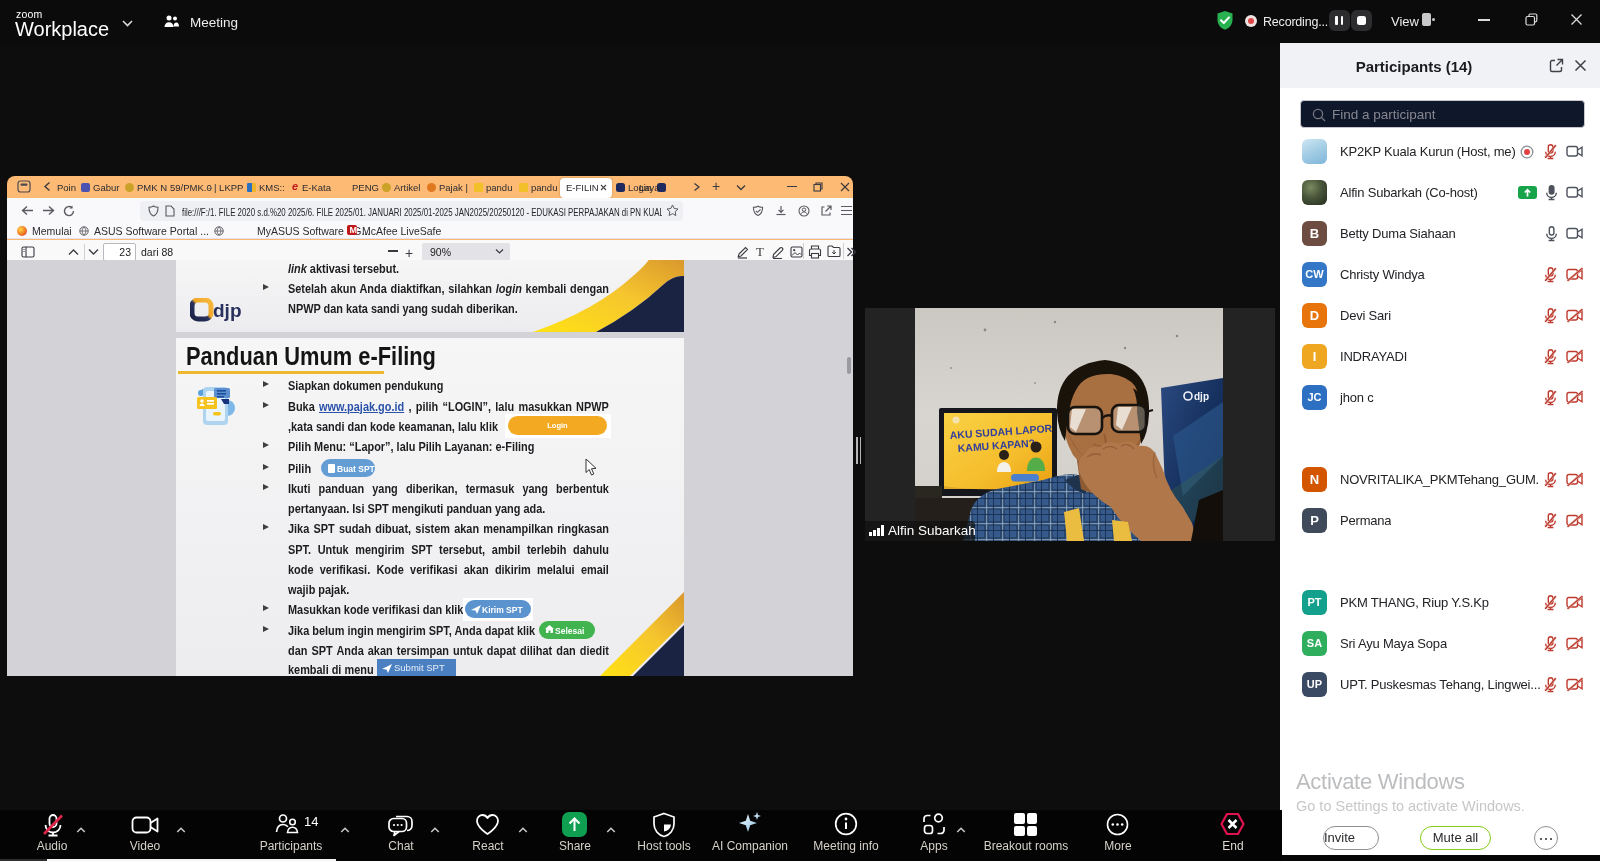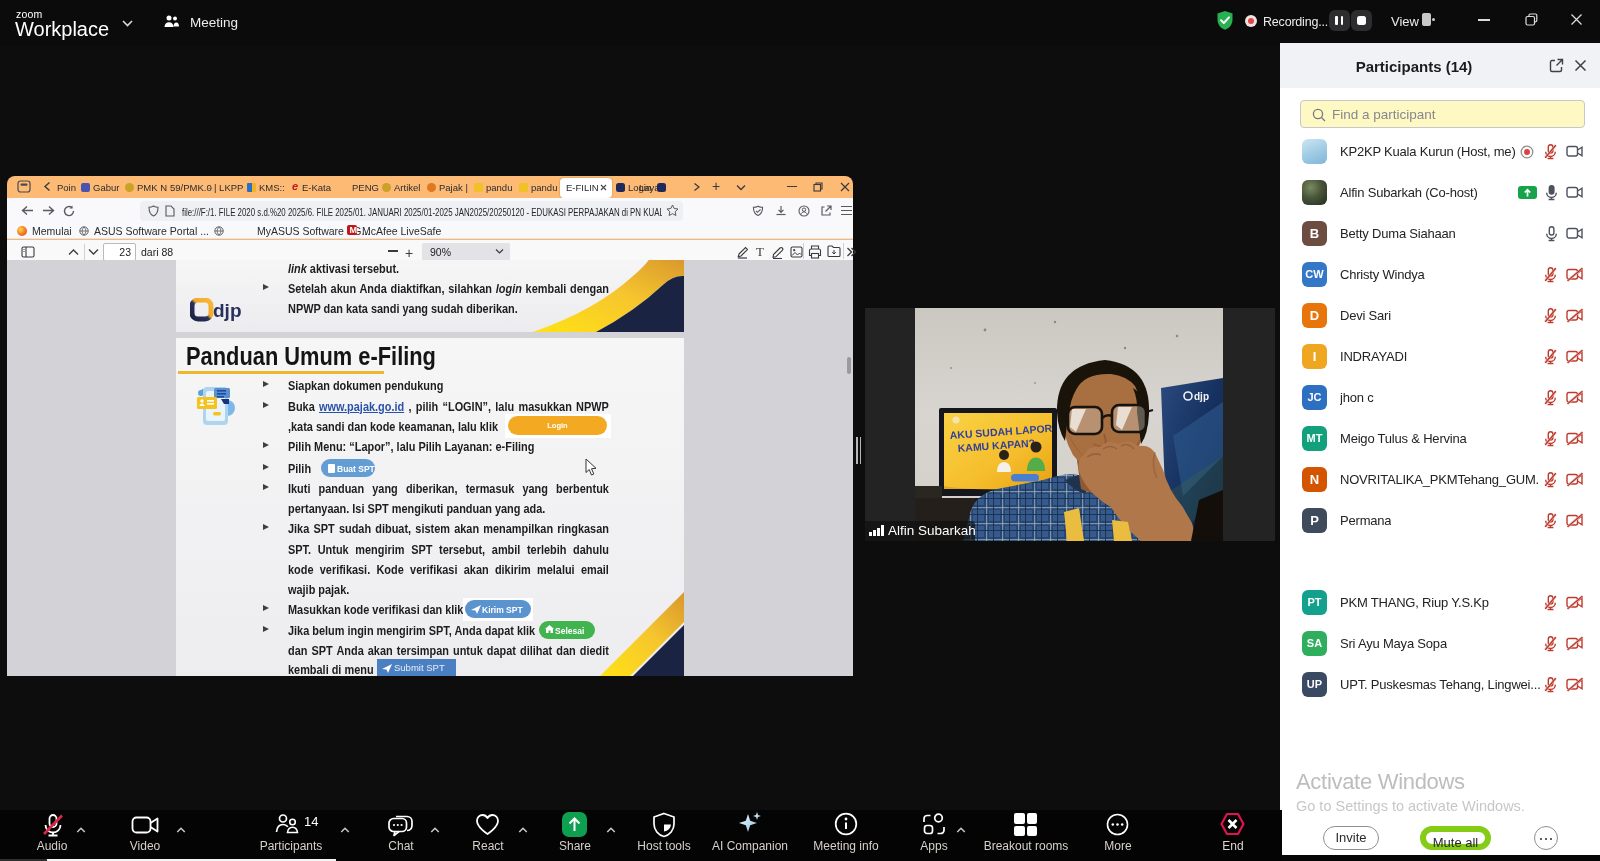--- a/index.html
+++ b/index.html
@@ -471,21 +471,21 @@
     <div class="abs" style="left:0;top:0;width:320px;height:45px;background:#f1f2f5;">
       <div class="abs" style="left:0;top:15px;width:268px;text-align:center;font-size:15px;font-weight:bold;color:#1c1c20;">Participants (14)</div>
       <svg class="abs" style="left:269px;top:15px;" width="15" height="15" viewBox="0 0 15 15">
           <path d="M6 2.5H3c-.8 0-1.5.7-1.5 1.5v8c0 .8.7 1.5 1.5 1.5h8c.8 0 1.5-.7 1.5-1.5V9" stroke="#3f3f45" stroke-width="1.4" fill="none"></path>
           <path d="M8.5 1.5h5v5M13.5 1.5L7.5 7.5" stroke="#3f3f45" stroke-width="1.4" fill="none"></path>
         </svg>
       <svg class="abs" style="left:294px;top:16px;" width="13" height="13" viewBox="0 0 13 13">
           <path d="M1.5 1.5l10 10M11.5 1.5l-10 10" stroke="#3f3f45" stroke-width="1.5"></path>
         </svg>
     </div>
-    <div class="abs" style="left:20px;top:57px;width:285px;height:28px;border:1px solid #c6c6cc;border-radius:4px;background:#fef9c3;">
+    <div class="abs" style="left:20px;top:57px;width:285px;height:28px;border:1px solid #c6c6cc;border-radius:4px;background:#0f172a;">
       <svg class="abs" style="left:11px;top:7px;" width="14" height="14" viewBox="0 0 14 14">
           <circle cx="6" cy="6" r="4.6" stroke="#77777e" stroke-width="1.3" fill="none"></circle>
           <path d="M9.5 9.5L13 13" stroke="#77777e" stroke-width="1.3"></path>
         </svg>
       <div class="abs" style="left:31px;top:6px;font-size:13.5px;color:#87878f;">Find a participant</div>
     </div>
     <div class="prow" style="top:88px;">
     <div class="pav" style="background:linear-gradient(155deg,#cfe6f2 0%,#a6cfe6 45%,#7fb5d8 100%);"></div>
     <div class="pnm">KP2KP Kuala Kurun (Host, me)</div>
     <svg class="abs" style="left:240px;top:14px;" width="14" height="14" viewBox="0 0 14 14">
@@ -595,126 +595,109 @@
           <path d="M3.2 14.8L13.8 2.2" stroke="#e8a9a0" stroke-width="2.4"></path>
           <path d="M3.2 14.8L13.8 2.2" stroke="#b03025" stroke-width="1.1"></path>
         </svg>
     <svg class="abs" style="left:286px;top:13px;" width="18" height="15" viewBox="0 0 18 15">
           <rect x="1" y="2.5" width="10.5" height="9.5" rx="2" stroke="#bf3a2e" stroke-width="1.4" fill="none"></rect>
           <path d="M11.5 6l4.5-2.8v8.6L11.5 9" stroke="#bf3a2e" stroke-width="1.4" fill="none"></path>
           <path d="M1.5 13.8L16.5 1.2" stroke="#e8a9a0" stroke-width="2.4"></path>
           <path d="M1.5 13.8L16.5 1.2" stroke="#b03025" stroke-width="1.1"></path>
         </svg>
     </div>
-    <div class="prow" style="top:375px;">
-    <div class="pav" style="background:#13a07c;font-size:11px;line-height:25px;">MT</div>
-    <div class="pnm">Meigo Tulus &amp; Hervina</div>
+    <div class="prow" style="top:416px;">
+    <div class="pav" style="background:#d45500;font-size:13px;line-height:25px;">N</div>
+    <div class="pnm">NOVRITALIKA_PKMTehang_GUM...</div>
     <svg class="abs" style="left:262px;top:12px;" width="17" height="17" viewBox="0 0 17 17">
           <rect x="6.3" y="1.8" width="4.6" height="8.2" rx="2.3" stroke="#bf3a2e" stroke-width="1.4" fill="none"></rect>
           <path d="M3.7 8.7a4.8 4.8 0 0 0 9.6 0" stroke="#bf3a2e" stroke-width="1.4" fill="none"></path>
           <path d="M8.5 13.5v1.8M5.6 15.5h5.8" stroke="#bf3a2e" stroke-width="1.4"></path>
           <path d="M3.2 14.8L13.8 2.2" stroke="#e8a9a0" stroke-width="2.4"></path>
           <path d="M3.2 14.8L13.8 2.2" stroke="#b03025" stroke-width="1.1"></path>
         </svg>
     <svg class="abs" style="left:286px;top:13px;" width="18" height="15" viewBox="0 0 18 15">
           <rect x="1" y="2.5" width="10.5" height="9.5" rx="2" stroke="#bf3a2e" stroke-width="1.4" fill="none"></rect>
           <path d="M11.5 6l4.5-2.8v8.6L11.5 9" stroke="#bf3a2e" stroke-width="1.4" fill="none"></path>
           <path d="M1.5 13.8L16.5 1.2" stroke="#e8a9a0" stroke-width="2.4"></path>
           <path d="M1.5 13.8L16.5 1.2" stroke="#b03025" stroke-width="1.1"></path>
         </svg>
     </div>
-    <div class="prow" style="top:416px;">
-    <div class="pav" style="background:#d45500;font-size:13px;line-height:25px;">N</div>
-    <div class="pnm">NOVRITALIKA_PKMTehang_GUM...</div>
+    <div class="prow" style="top:457px;">
+    <div class="pav" style="background:#3f4a5a;font-size:13px;line-height:25px;">P</div>
+    <div class="pnm">Permana</div>
     <svg class="abs" style="left:262px;top:12px;" width="17" height="17" viewBox="0 0 17 17">
           <rect x="6.3" y="1.8" width="4.6" height="8.2" rx="2.3" stroke="#bf3a2e" stroke-width="1.4" fill="none"></rect>
           <path d="M3.7 8.7a4.8 4.8 0 0 0 9.6 0" stroke="#bf3a2e" stroke-width="1.4" fill="none"></path>
           <path d="M8.5 13.5v1.8M5.6 15.5h5.8" stroke="#bf3a2e" stroke-width="1.4"></path>
           <path d="M3.2 14.8L13.8 2.2" stroke="#e8a9a0" stroke-width="2.4"></path>
           <path d="M3.2 14.8L13.8 2.2" stroke="#b03025" stroke-width="1.1"></path>
         </svg>
     <svg class="abs" style="left:286px;top:13px;" width="18" height="15" viewBox="0 0 18 15">
           <rect x="1" y="2.5" width="10.5" height="9.5" rx="2" stroke="#bf3a2e" stroke-width="1.4" fill="none"></rect>
           <path d="M11.5 6l4.5-2.8v8.6L11.5 9" stroke="#bf3a2e" stroke-width="1.4" fill="none"></path>
           <path d="M1.5 13.8L16.5 1.2" stroke="#e8a9a0" stroke-width="2.4"></path>
           <path d="M1.5 13.8L16.5 1.2" stroke="#b03025" stroke-width="1.1"></path>
         </svg>
     </div>
-    <div class="prow" style="top:457px;">
-    <div class="pav" style="background:#3f4a5a;font-size:13px;line-height:25px;">P</div>
-    <div class="pnm">Permana</div>
+    <div class="prow" style="top:539px;">
+    <div class="pav" style="background:#13a08c;font-size:11px;line-height:25px;">PT</div>
+    <div class="pnm">PKM THANG, Riup Y.S.Kp</div>
     <svg class="abs" style="left:262px;top:12px;" width="17" height="17" viewBox="0 0 17 17">
           <rect x="6.3" y="1.8" width="4.6" height="8.2" rx="2.3" stroke="#bf3a2e" stroke-width="1.4" fill="none"></rect>
           <path d="M3.7 8.7a4.8 4.8 0 0 0 9.6 0" stroke="#bf3a2e" stroke-width="1.4" fill="none"></path>
           <path d="M8.5 13.5v1.8M5.6 15.5h5.8" stroke="#bf3a2e" stroke-width="1.4"></path>
           <path d="M3.2 14.8L13.8 2.2" stroke="#e8a9a0" stroke-width="2.4"></path>
           <path d="M3.2 14.8L13.8 2.2" stroke="#b03025" stroke-width="1.1"></path>
         </svg>
     <svg class="abs" style="left:286px;top:13px;" width="18" height="15" viewBox="0 0 18 15">
           <rect x="1" y="2.5" width="10.5" height="9.5" rx="2" stroke="#bf3a2e" stroke-width="1.4" fill="none"></rect>
           <path d="M11.5 6l4.5-2.8v8.6L11.5 9" stroke="#bf3a2e" stroke-width="1.4" fill="none"></path>
           <path d="M1.5 13.8L16.5 1.2" stroke="#e8a9a0" stroke-width="2.4"></path>
           <path d="M1.5 13.8L16.5 1.2" stroke="#b03025" stroke-width="1.1"></path>
         </svg>
     </div>
-    <div class="prow" style="top:539px;">
-    <div class="pav" style="background:#13a08c;font-size:11px;line-height:25px;">PT</div>
-    <div class="pnm">PKM THANG, Riup Y.S.Kp</div>
+    <div class="prow" style="top:580px;">
+    <div class="pav" style="background:#2fae5e;font-size:11px;line-height:25px;">SA</div>
+    <div class="pnm">Sri Ayu Maya Sopa</div>
     <svg class="abs" style="left:262px;top:12px;" width="17" height="17" viewBox="0 0 17 17">
           <rect x="6.3" y="1.8" width="4.6" height="8.2" rx="2.3" stroke="#bf3a2e" stroke-width="1.4" fill="none"></rect>
           <path d="M3.7 8.7a4.8 4.8 0 0 0 9.6 0" stroke="#bf3a2e" stroke-width="1.4" fill="none"></path>
           <path d="M8.5 13.5v1.8M5.6 15.5h5.8" stroke="#bf3a2e" stroke-width="1.4"></path>
           <path d="M3.2 14.8L13.8 2.2" stroke="#e8a9a0" stroke-width="2.4"></path>
           <path d="M3.2 14.8L13.8 2.2" stroke="#b03025" stroke-width="1.1"></path>
         </svg>
     <svg class="abs" style="left:286px;top:13px;" width="18" height="15" viewBox="0 0 18 15">
           <rect x="1" y="2.5" width="10.5" height="9.5" rx="2" stroke="#bf3a2e" stroke-width="1.4" fill="none"></rect>
           <path d="M11.5 6l4.5-2.8v8.6L11.5 9" stroke="#bf3a2e" stroke-width="1.4" fill="none"></path>
           <path d="M1.5 13.8L16.5 1.2" stroke="#e8a9a0" stroke-width="2.4"></path>
           <path d="M1.5 13.8L16.5 1.2" stroke="#b03025" stroke-width="1.1"></path>
         </svg>
     </div>
-    <div class="prow" style="top:580px;">
-    <div class="pav" style="background:#2fae5e;font-size:11px;line-height:25px;">SA</div>
-    <div class="pnm">Sri Ayu Maya Sopa</div>
+    <div class="prow" style="top:621px;">
+    <div class="pav" style="background:#3a4a63;font-size:11px;line-height:25px;">UP</div>
+    <div class="pnm">UPT. Puskesmas Tehang, Lingwei...</div>
     <svg class="abs" style="left:262px;top:12px;" width="17" height="17" viewBox="0 0 17 17">
           <rect x="6.3" y="1.8" width="4.6" height="8.2" rx="2.3" stroke="#bf3a2e" stroke-width="1.4" fill="none"></rect>
           <path d="M3.7 8.7a4.8 4.8 0 0 0 9.6 0" stroke="#bf3a2e" stroke-width="1.4" fill="none"></path>
           <path d="M8.5 13.5v1.8M5.6 15.5h5.8" stroke="#bf3a2e" stroke-width="1.4"></path>
           <path d="M3.2 14.8L13.8 2.2" stroke="#e8a9a0" stroke-width="2.4"></path>
           <path d="M3.2 14.8L13.8 2.2" stroke="#b03025" stroke-width="1.1"></path>
         </svg>
     <svg class="abs" style="left:286px;top:13px;" width="18" height="15" viewBox="0 0 18 15">
           <rect x="1" y="2.5" width="10.5" height="9.5" rx="2" stroke="#bf3a2e" stroke-width="1.4" fill="none"></rect>
           <path d="M11.5 6l4.5-2.8v8.6L11.5 9" stroke="#bf3a2e" stroke-width="1.4" fill="none"></path>
           <path d="M1.5 13.8L16.5 1.2" stroke="#e8a9a0" stroke-width="2.4"></path>
           <path d="M1.5 13.8L16.5 1.2" stroke="#b03025" stroke-width="1.1"></path>
         </svg>
     </div>
-    <div class="prow" style="top:621px;">
-    <div class="pav" style="background:#3a4a63;font-size:11px;line-height:25px;">UP</div>
-    <div class="pnm">UPT. Puskesmas Tehang, Lingwei...</div>
-    <svg class="abs" style="left:262px;top:12px;" width="17" height="17" viewBox="0 0 17 17">
-          <rect x="6.3" y="1.8" width="4.6" height="8.2" rx="2.3" stroke="#bf3a2e" stroke-width="1.4" fill="none"></rect>
-          <path d="M3.7 8.7a4.8 4.8 0 0 0 9.6 0" stroke="#bf3a2e" stroke-width="1.4" fill="none"></path>
-          <path d="M8.5 13.5v1.8M5.6 15.5h5.8" stroke="#bf3a2e" stroke-width="1.4"></path>
-          <path d="M3.2 14.8L13.8 2.2" stroke="#e8a9a0" stroke-width="2.4"></path>
-          <path d="M3.2 14.8L13.8 2.2" stroke="#b03025" stroke-width="1.1"></path>
-        </svg>
-    <svg class="abs" style="left:286px;top:13px;" width="18" height="15" viewBox="0 0 18 15">
-          <rect x="1" y="2.5" width="10.5" height="9.5" rx="2" stroke="#bf3a2e" stroke-width="1.4" fill="none"></rect>
-          <path d="M11.5 6l4.5-2.8v8.6L11.5 9" stroke="#bf3a2e" stroke-width="1.4" fill="none"></path>
-          <path d="M1.5 13.8L16.5 1.2" stroke="#e8a9a0" stroke-width="2.4"></path>
-          <path d="M1.5 13.8L16.5 1.2" stroke="#b03025" stroke-width="1.1"></path>
-        </svg>
-    </div>
     <div class="abs" style="left:16px;top:726px;font-size:22px;letter-spacing:-.3px;color:#bcbdbf;">Activate Windows</div>
     <div class="abs" style="left:16px;top:755px;font-size:14.5px;color:#c6c7c9;">Go to Settings to activate Windows.</div>
-    <div class="abs" style="left:43px;top:783px;width:56px;height:24px;border:1px solid #8f8f94;border-radius:12px;font-size:13px;color:#2a2a2e;text-align:center;line-height:22px;">Invite</div>
-    <div class="abs" style="left:140px;top:783px;width:71px;height:24px;border:6px solid #84cc16;border-radius:12px;font-size:13px;color:#2a2a2e;text-align:center;line-height:22px;">Mute all</div>
+    <div class="abs" style="left:43px;top:783px;width:56px;height:24px;border:1px solid #8f8f94;border-radius:12px;font-size:13px;color:#2a2a2e;line-height:22px;">Invite</div>
+    <div class="abs" style="left:140px;top:783px;width:71px;height:24px;border:1px solid #84cc16;border-radius:12px;font-size:13px;color:#2a2a2e;text-align:center;line-height:22px;">Mute all</div>
     <div class="abs" style="left:254px;top:783px;width:24px;height:24px;border:1px solid #8f8f94;border-radius:50%;">
       <div class="abs" style="left:5px;top:11px;width:2px;height:2px;border-radius:50%;background:#2a2a2e;"></div>
       <div class="abs" style="left:10px;top:11px;width:2px;height:2px;border-radius:50%;background:#2a2a2e;"></div>
       <div class="abs" style="left:15px;top:11px;width:2px;height:2px;border-radius:50%;background:#2a2a2e;"></div>
     </div>
 
   </div>
   <div class="abs" id="toolbar">
     <svg class="abs" style="left:40px;top:2px;" width="26" height="26" viewBox="0 0 26 26">
         <rect x="9.5" y="3" width="7" height="12" rx="3.5" stroke="#fff" stroke-width="1.8" fill="none"></rect>

